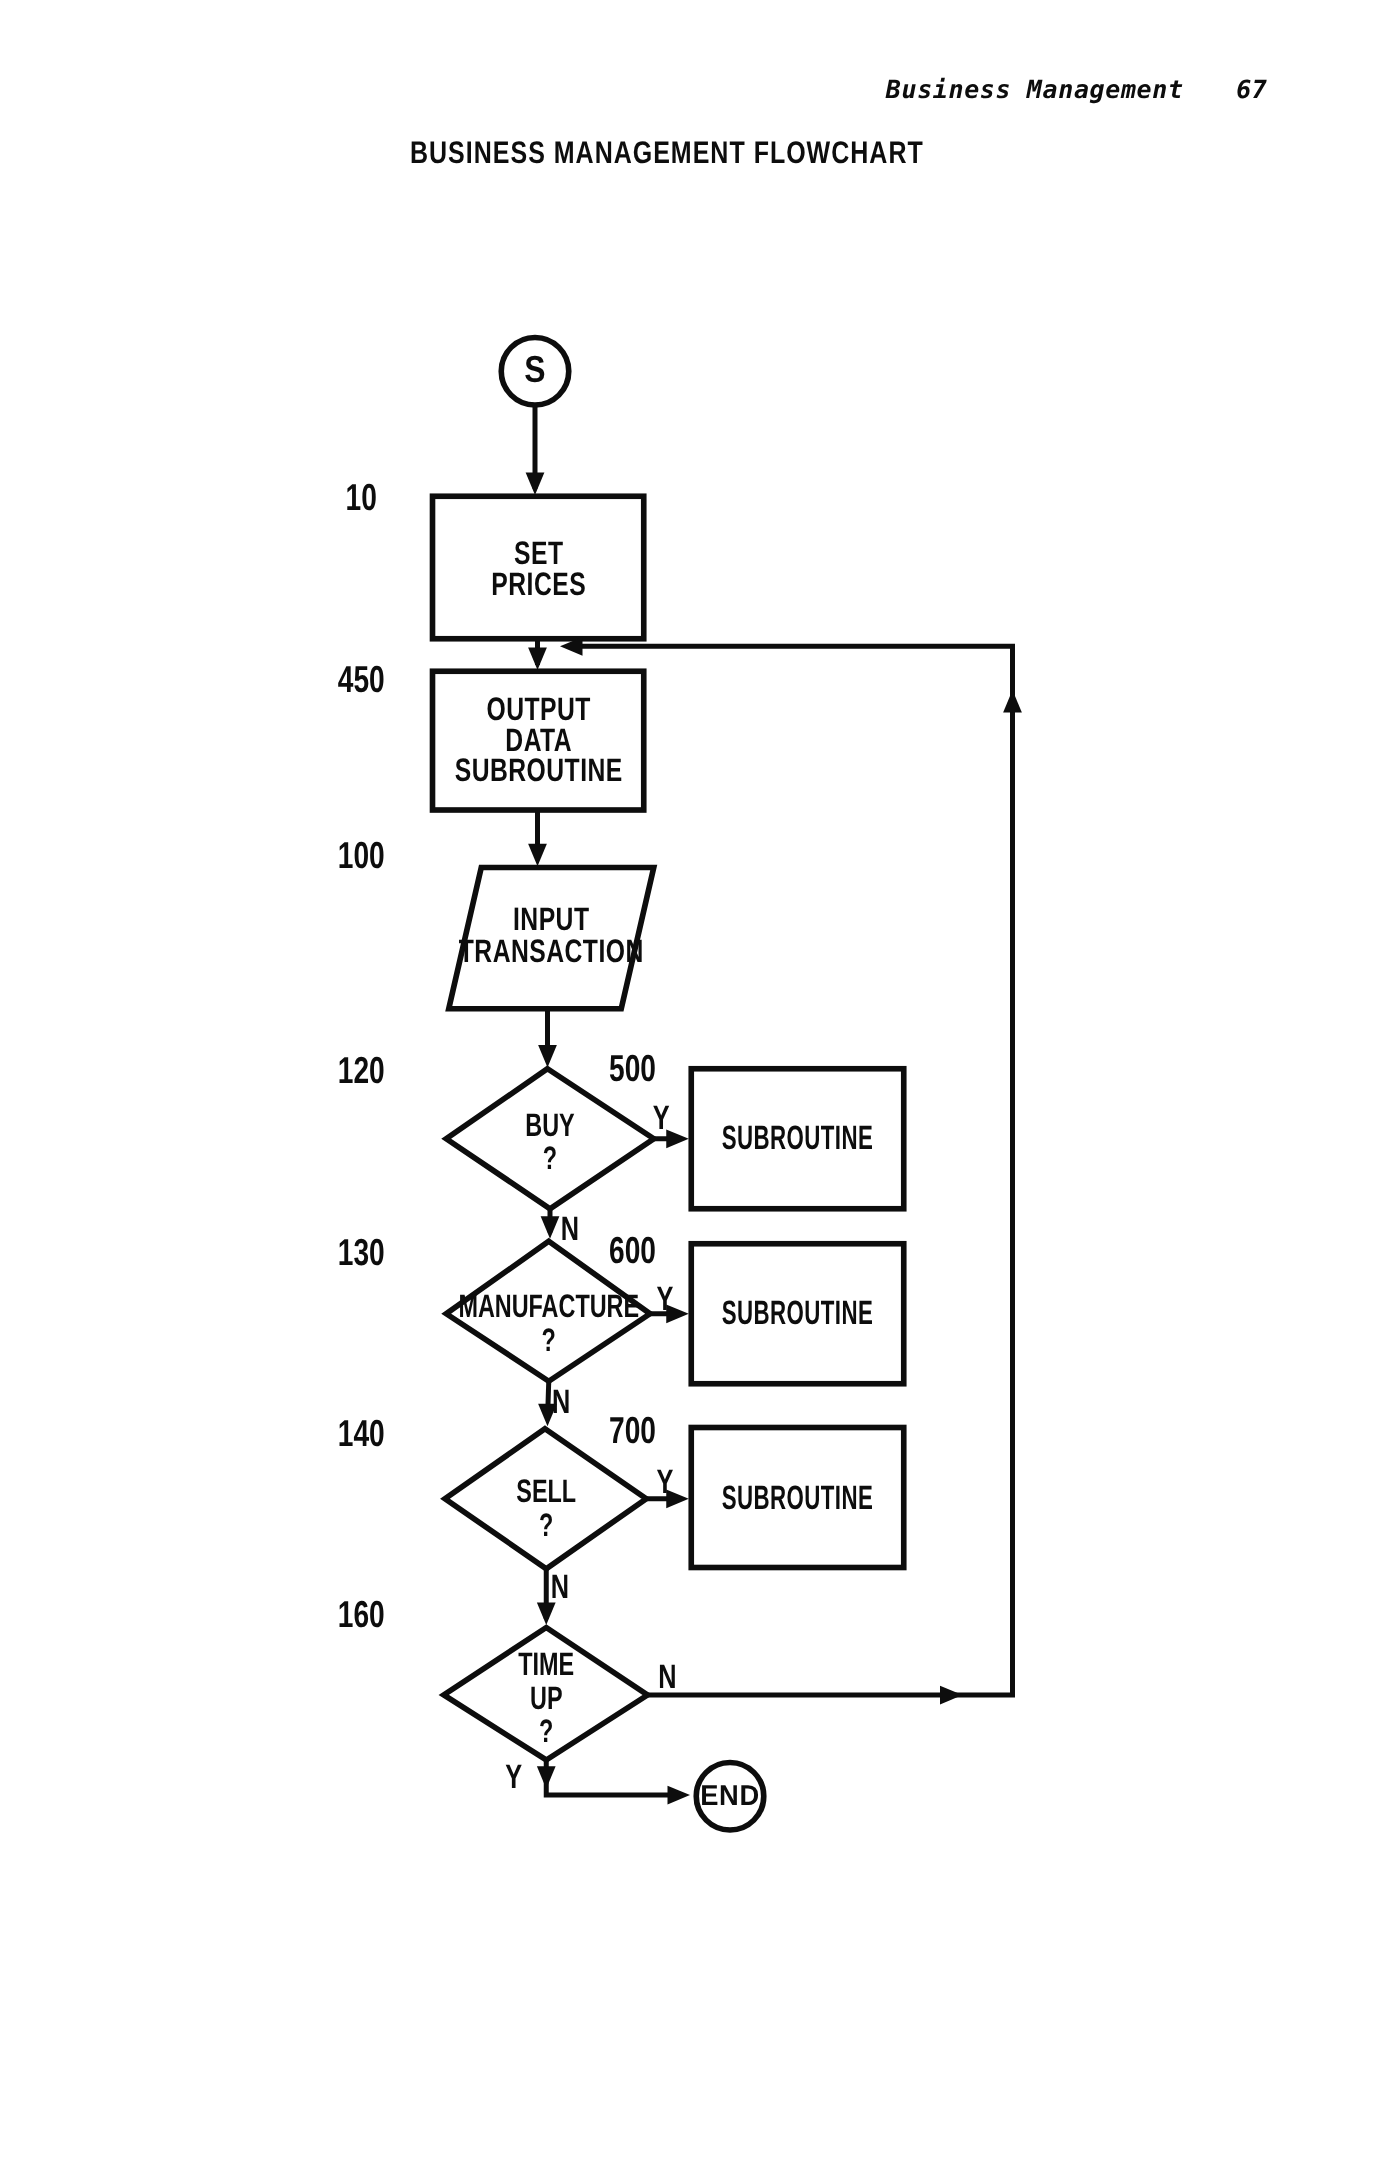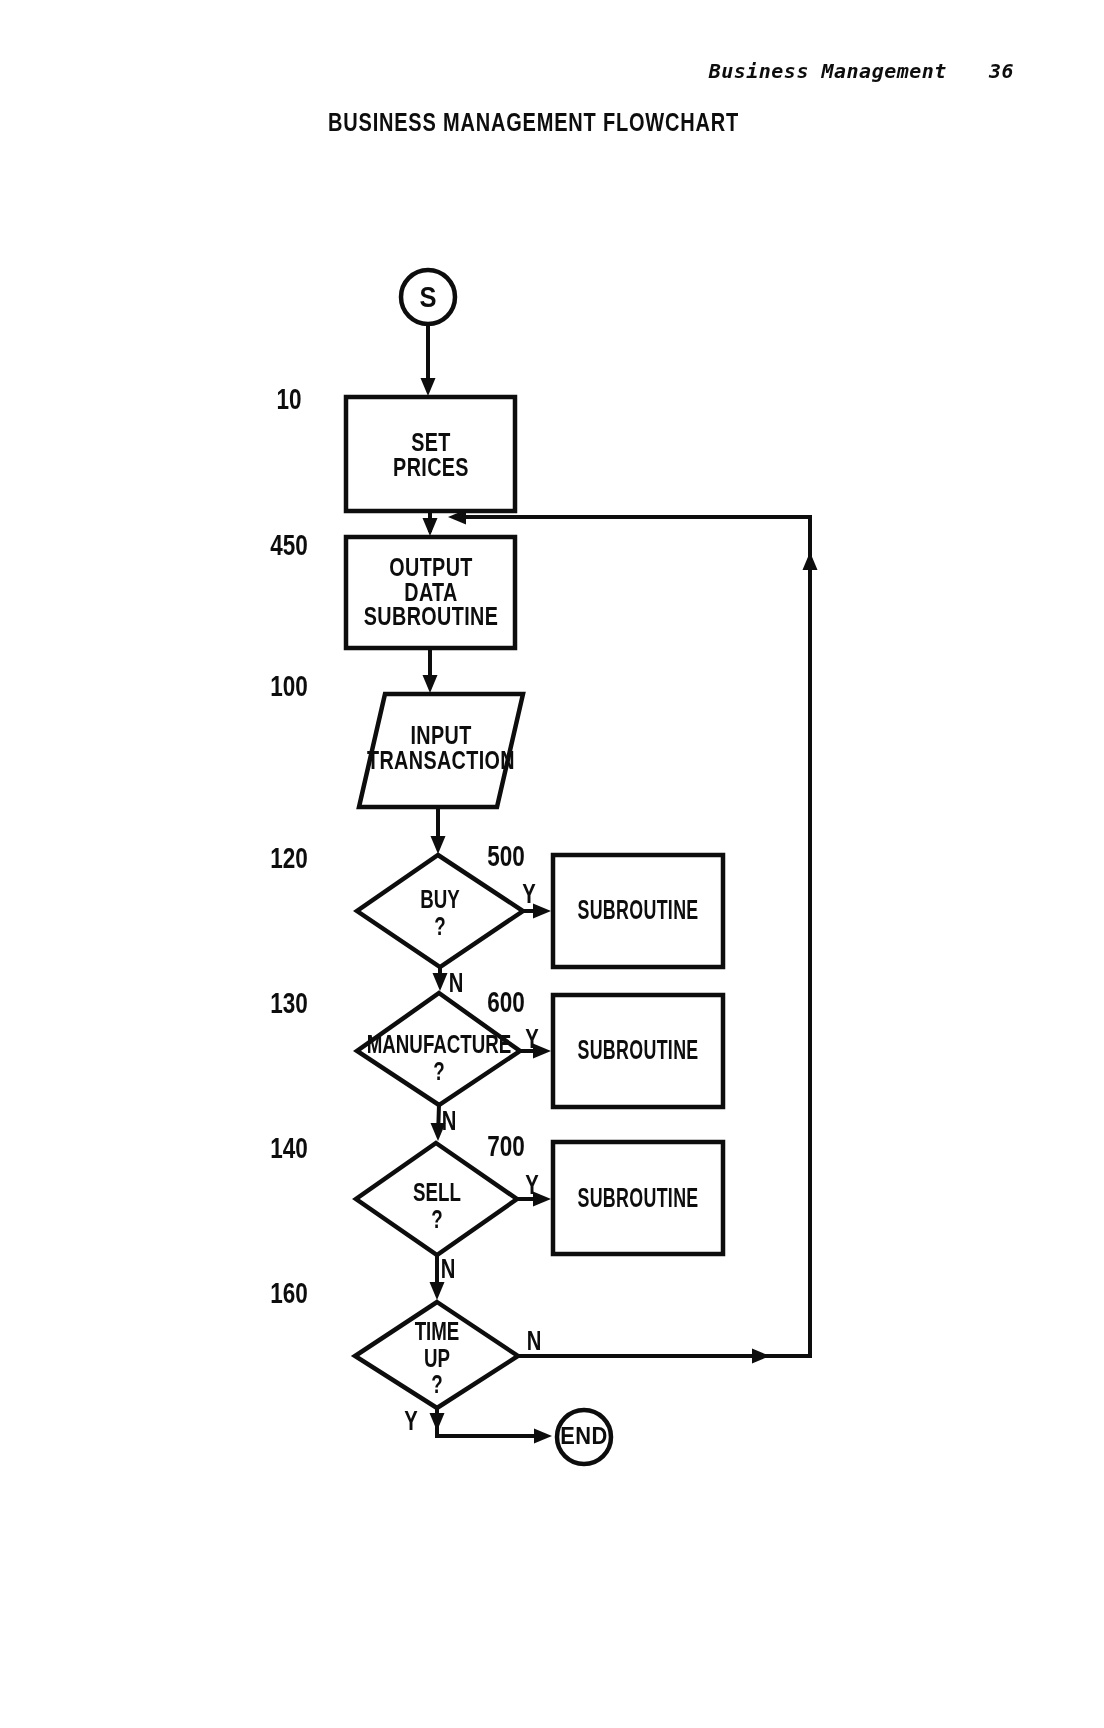--- a/index.html
+++ b/index.html
@@ -30,21 +30,21 @@
   .start-t{font-size:30px;transform:translate(-50%,-50%) scaleX(0.85);}
   .end-t{font-size:23px;letter-spacing:0.5px;transform:translate(-50%,-50%) scaleX(0.95);}
 </style>
 </head>
 <body>
 
 <div class="page">
 
   <div class="running-header">
     <span>Business Management</span>
-    <span>36</span>
+    <span>67</span>
   </div>
 
   <div class="page-title">BUSINESS MANAGEMENT FLOWCHART</div>
 
   <svg class="flow-svg" width="1104" height="1728" viewBox="0 0 1104 1728">
     <g stroke="#0d0d0d" stroke-width="4" fill="none">
       <line x1="428" y1="325" x2="428" y2="391"></line>
       <line x1="430" y1="511" x2="430" y2="532"></line>
       <line x1="430" y1="648" x2="430" y2="688"></line>
       <line x1="438" y1="807" x2="438" y2="849"></line>

